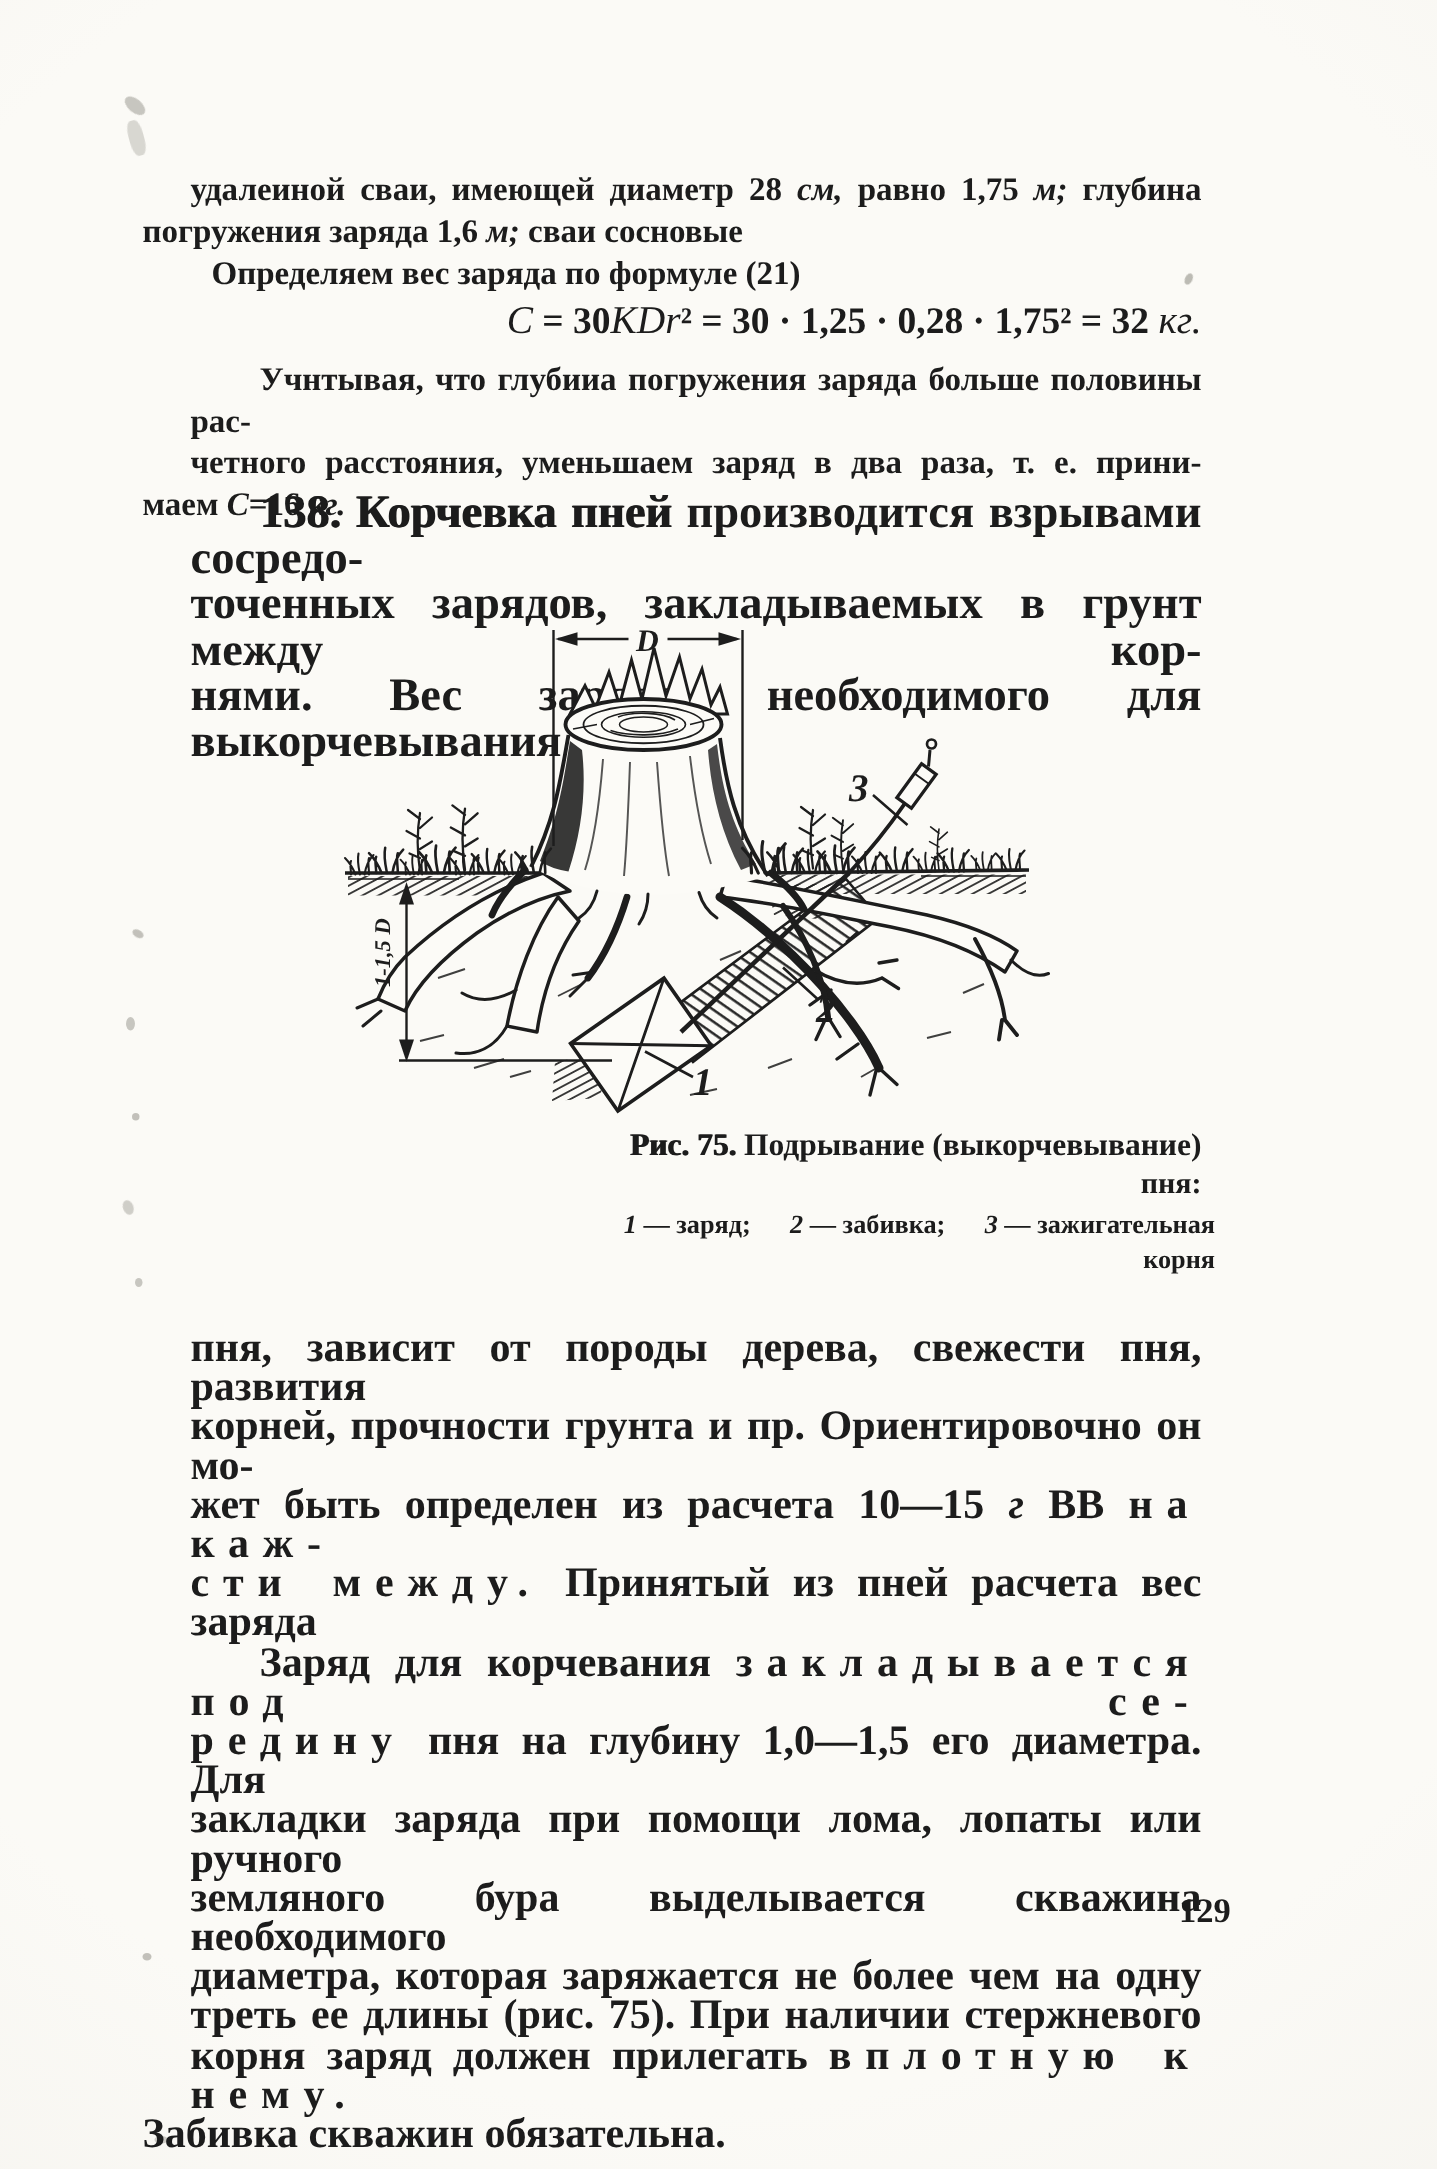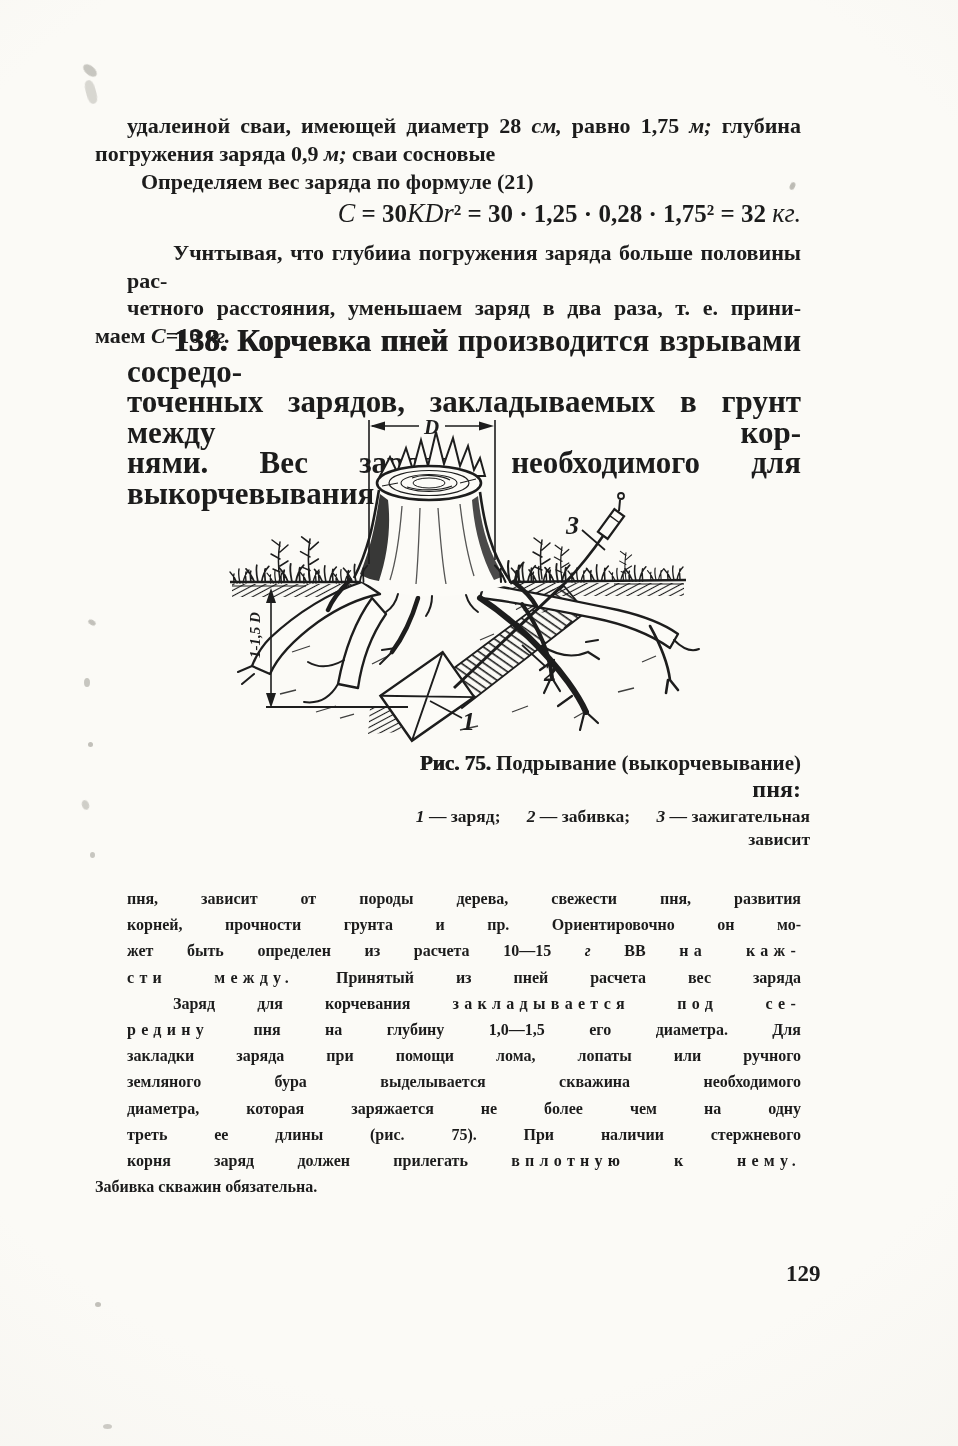--- a/index.html
+++ b/index.html
@@ -19,23 +19,23 @@
   .i{font-style:italic;}
   .b{text-shadow:0.7px 0 0 currentColor;}
   .sp{letter-spacing:0.33em;}
   #top-block{top:112px;left:95px;width:706px;font-size:22px;line-height:28px;}
   #formula-block{top:193px;left:95px;width:706px;font-size:25px;line-height:42px;}
   #formula-block .i{font-weight:400;font-size:1.05em;}
   #considering-block{top:239px;left:95px;width:706px;font-size:22px;line-height:27.5px;}
   #section138-block{top:326px;left:95px;width:706px;font-size:31px;line-height:30.5px;}
   #figure-box{position:absolute;top:412px;left:222px;width:480px;height:335px;}
   #caption-block{top:750px;left:95px;width:706px;font-size:21px;line-height:27px;}
-  #caption-block .tl:nth-child(2){font-size:24px;line-height:25px;}
+  #caption-block .tl:nth-child(2){font-size:20px;line-height:25px;}
   #legend-block{top:805px;left:104px;width:706px;font-size:17.5px;line-height:23px;}
-  #body-block{top:886px;left:95px;width:706px;font-size:16px;line-height:26.2px;}
+  #body-block{top:886px;left:95px;width:706px;font-size:28px;line-height:26.2px;}
   #page-number{top:1261px;left:786px;font-size:23px;text-align:right;}
   .fig-label{font-family:"Liberation Serif","DejaVu Serif",serif;font-style:italic;font-weight:700;fill:#1d1d1d;}
   .speck{position:absolute;background:#8a887f;border-radius:50%;filter:blur(.5px);}
 </style>
 </head>
 <body>
 
 <div class="page">
 
   <div class="speck" style="left:82px;top:66px;width:16px;height:9px;opacity:.45;transform:rotate(40deg);"></div>
@@ -44,21 +44,21 @@
   <div class="speck" style="left:84px;top:678px;width:6px;height:9px;opacity:.45;"></div>
   <div class="speck" style="left:88px;top:742px;width:5px;height:5px;opacity:.5;"></div>
   <div class="speck" style="left:82px;top:800px;width:7px;height:10px;opacity:.38;transform:rotate(-20deg);"></div>
   <div class="speck" style="left:90px;top:852px;width:5px;height:6px;opacity:.45;"></div>
   <div class="speck" style="left:790px;top:182px;width:5px;height:8px;opacity:.55;transform:rotate(25deg);"></div>
   <div class="speck" style="left:95px;top:1302px;width:6px;height:5px;opacity:.5;"></div>
   <div class="speck" style="left:103px;top:1424px;width:9px;height:5px;opacity:.4;"></div>
 
   <div id="top-block" class="blk">
       <div class="tl j"><span class="r">удалеиной сваи, имеющей диаметр 28 </span><span class="i">см,</span><span class="r"> равно 1,75 </span><span class="i">м;</span><span class="r"> глубина</span></div>
-      <div class="tl l"><span class="r">погружения заряда 0,9 </span><span class="i">м;</span><span class="r"> сваи сосновые</span></div>
+      <div class="tl l"><span class="r">погружения заряда 1,6 </span><span class="i">м;</span><span class="r"> сваи сосновые</span></div>
       <div class="tl l ind"><span class="r">Определяем вес заряда по формуле (21)</span></div>
     </div>
   <div id="formula-block" class="blk">
       <div class="tl c"><span class="i">C</span><span class="r"> = 30</span><span class="i">KDr</span><span class="r">² = 30 · 1,25 · 0,28 · 1,75² = 32 </span><span class="i">кг.</span></div>
     </div>
   <div id="considering-block" class="blk">
       <div class="tl j ind"><span class="r">Учнтывая, что глубииа погружения заряда больше половины рас-</span></div>
       <div class="tl j"><span class="r">четного расстояния, уменьшаем заряд в два раза, т. е. прини-</span></div>
       <div class="tl l"><span class="r">маем </span><span class="i">C</span><span class="r">=16 </span><span class="i">кг.</span></div>
     </div>
@@ -199,21 +199,21 @@
       <text class="fig-label" x="240" y="318" font-size="26">1</text>
     </svg>
   </div>
 
   <div id="caption-block" class="blk">
       <div class="tl c"><span class="b">Рис. 75. </span><span class="r">Подрывание (выкорчевывание)</span></div>
       <div class="tl c"><span class="r">пня:</span></div>
     </div>
   <div id="legend-block" class="blk">
       <div class="tl c"><span class="i">1</span><span class="r"> — заряд;  </span><span class="i">2</span><span class="r"> — забивка;  </span><span class="i">3</span><span class="r"> — зажигательная</span></div>
-      <div class="tl c"><span class="r">зависит</span></div>
+      <div class="tl c"><span class="r">корня</span></div>
     </div>
   <div id="body-block" class="blk">
       <div class="tl j"><span class="r">пня, зависит от породы дерева, свежести пня, развития</span></div>
       <div class="tl j"><span class="r">корней, прочности грунта и пр. Ориентировочно он мо-</span></div>
       <div class="tl j"><span class="r">жет быть определен из расчета 10—15 </span><span class="i">г</span><span class="r"> ВВ </span><span class="sp">на каж-</span></div>
       <div class="tl j"><span class="sp">сти между.</span><span class="r"> Принятый из пней расчета вес заряда</span></div>
       <div class="tl j ind"><span class="r">Заряд для корчевания </span><span class="sp">закладывается под се-</span></div>
       <div class="tl j"><span class="sp">редину</span><span class="r"> пня на глубину 1,0—1,5 его диаметра. Для</span></div>
       <div class="tl j"><span class="r">закладки заряда при помощи лома, лопаты или ручного</span></div>
       <div class="tl j"><span class="r">земляного бура выделывается скважина необходимого</span></div>

